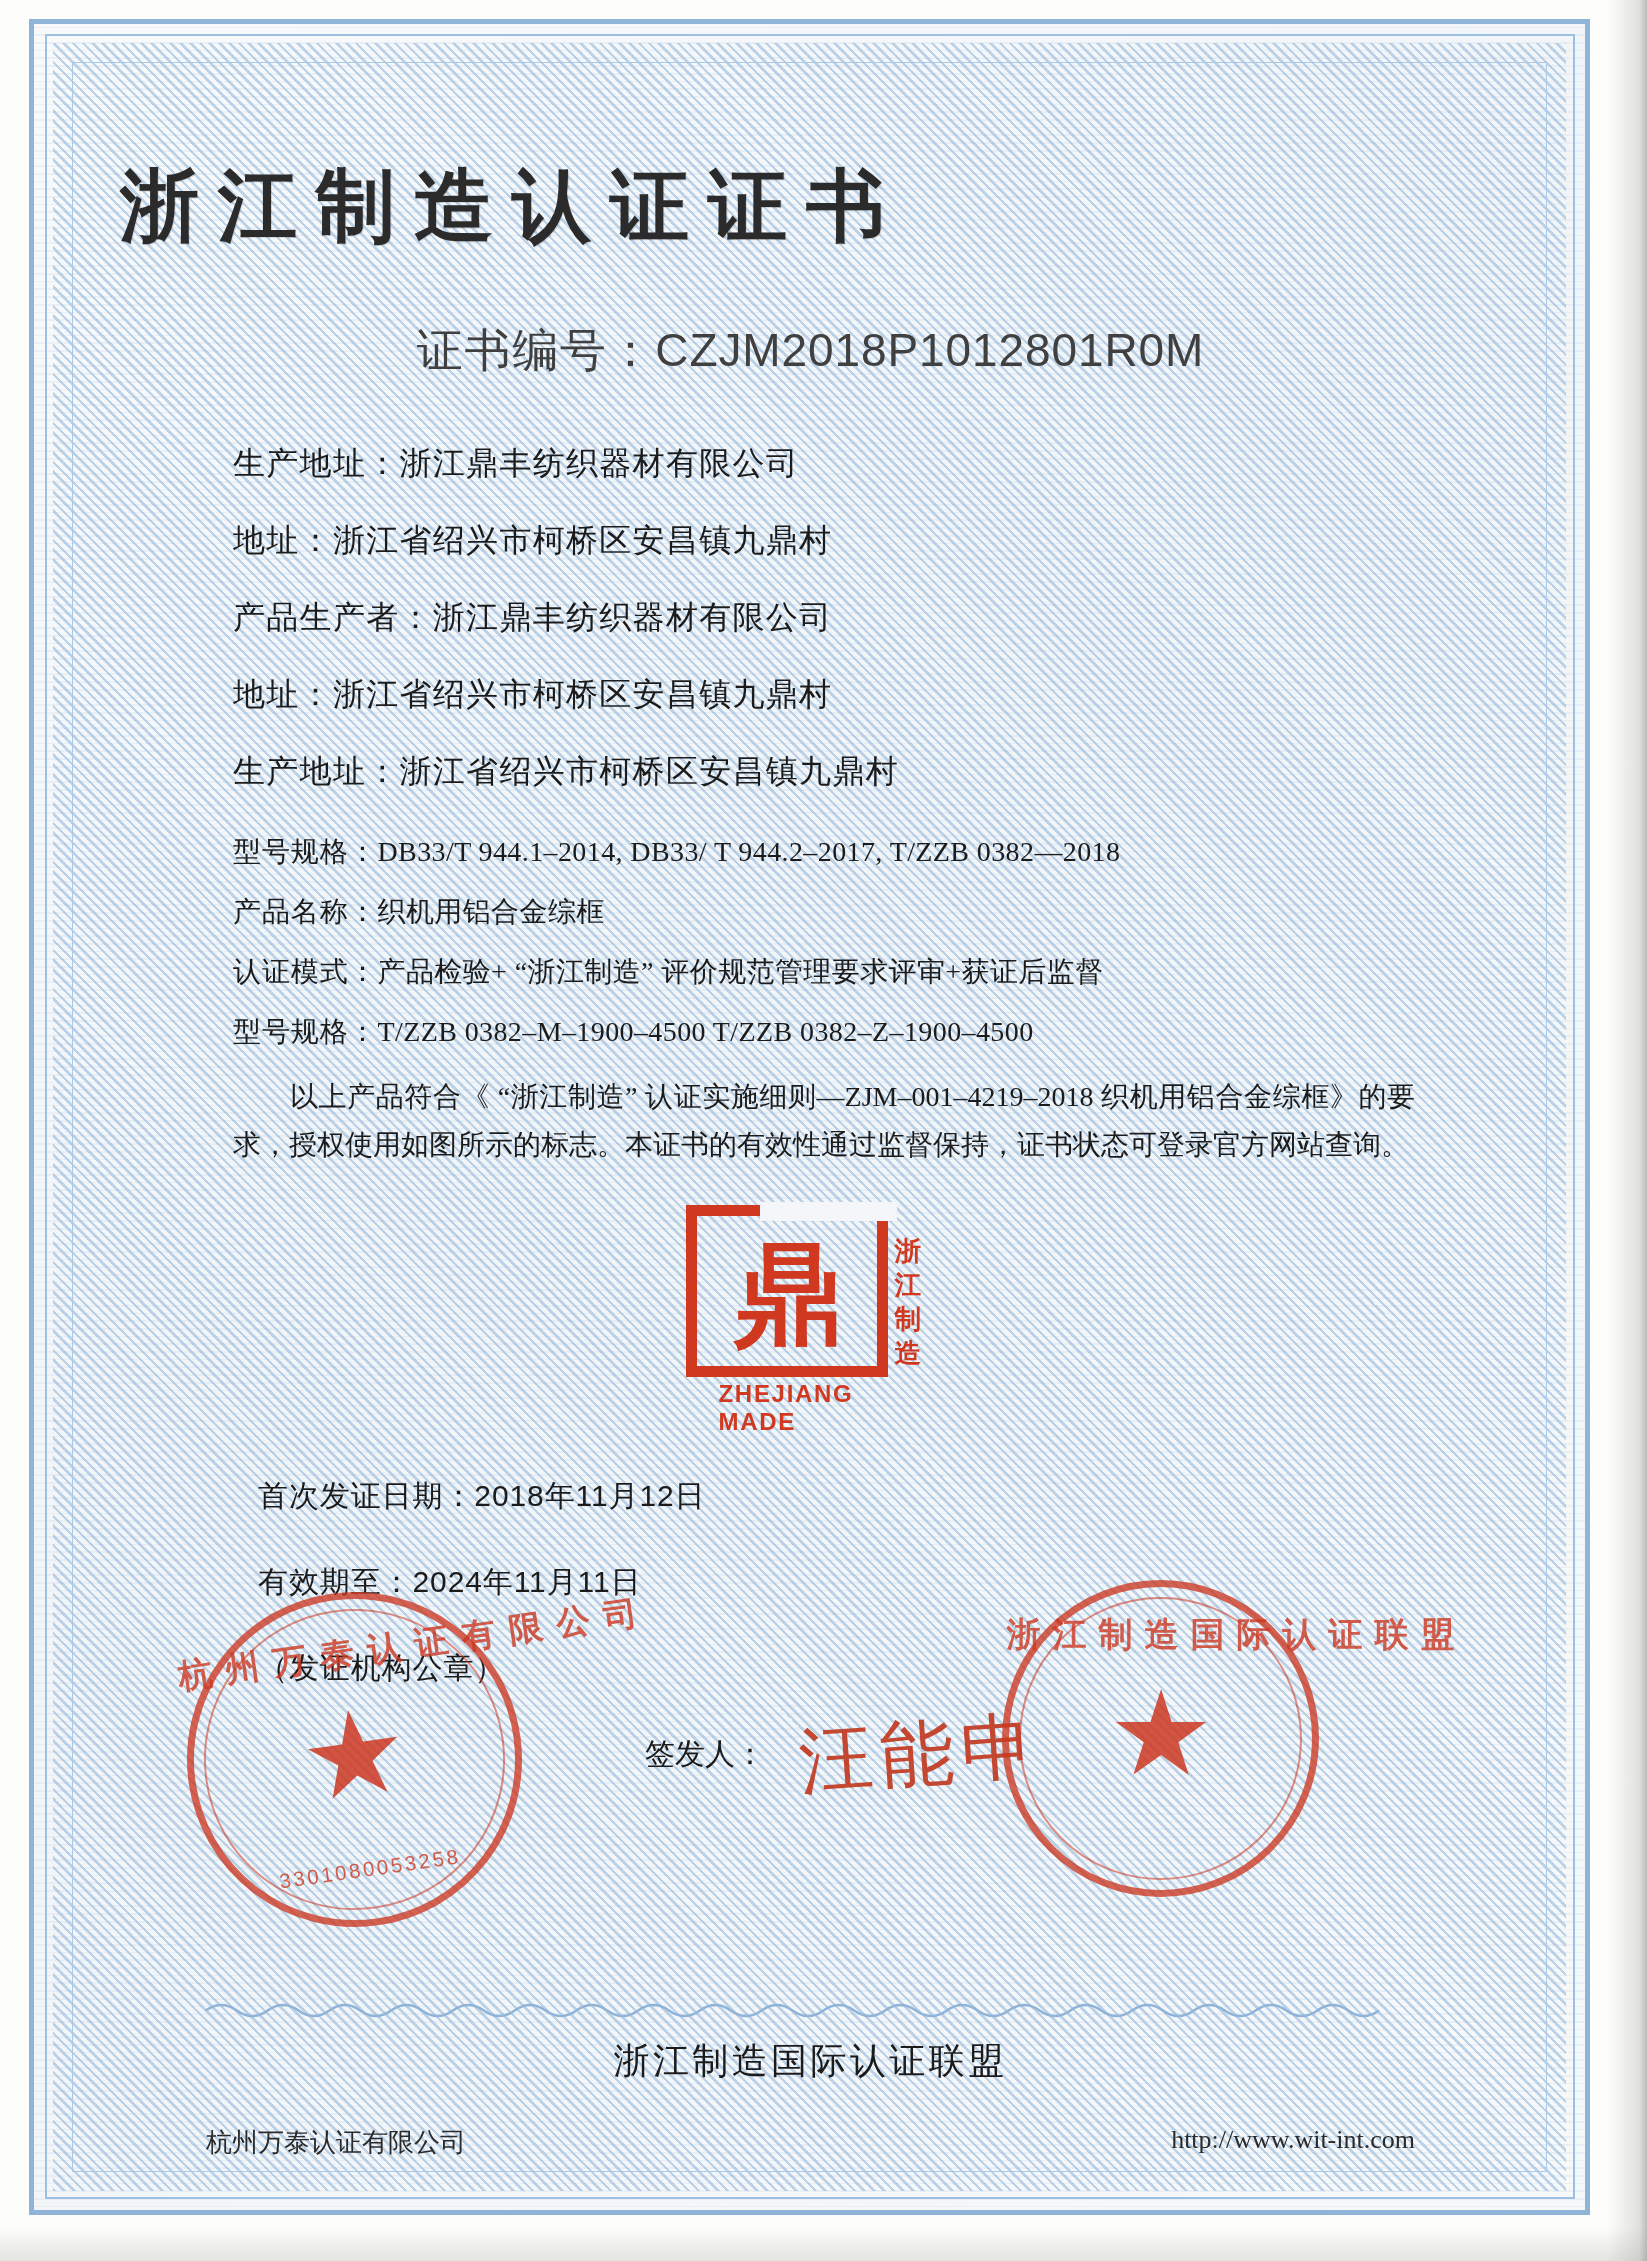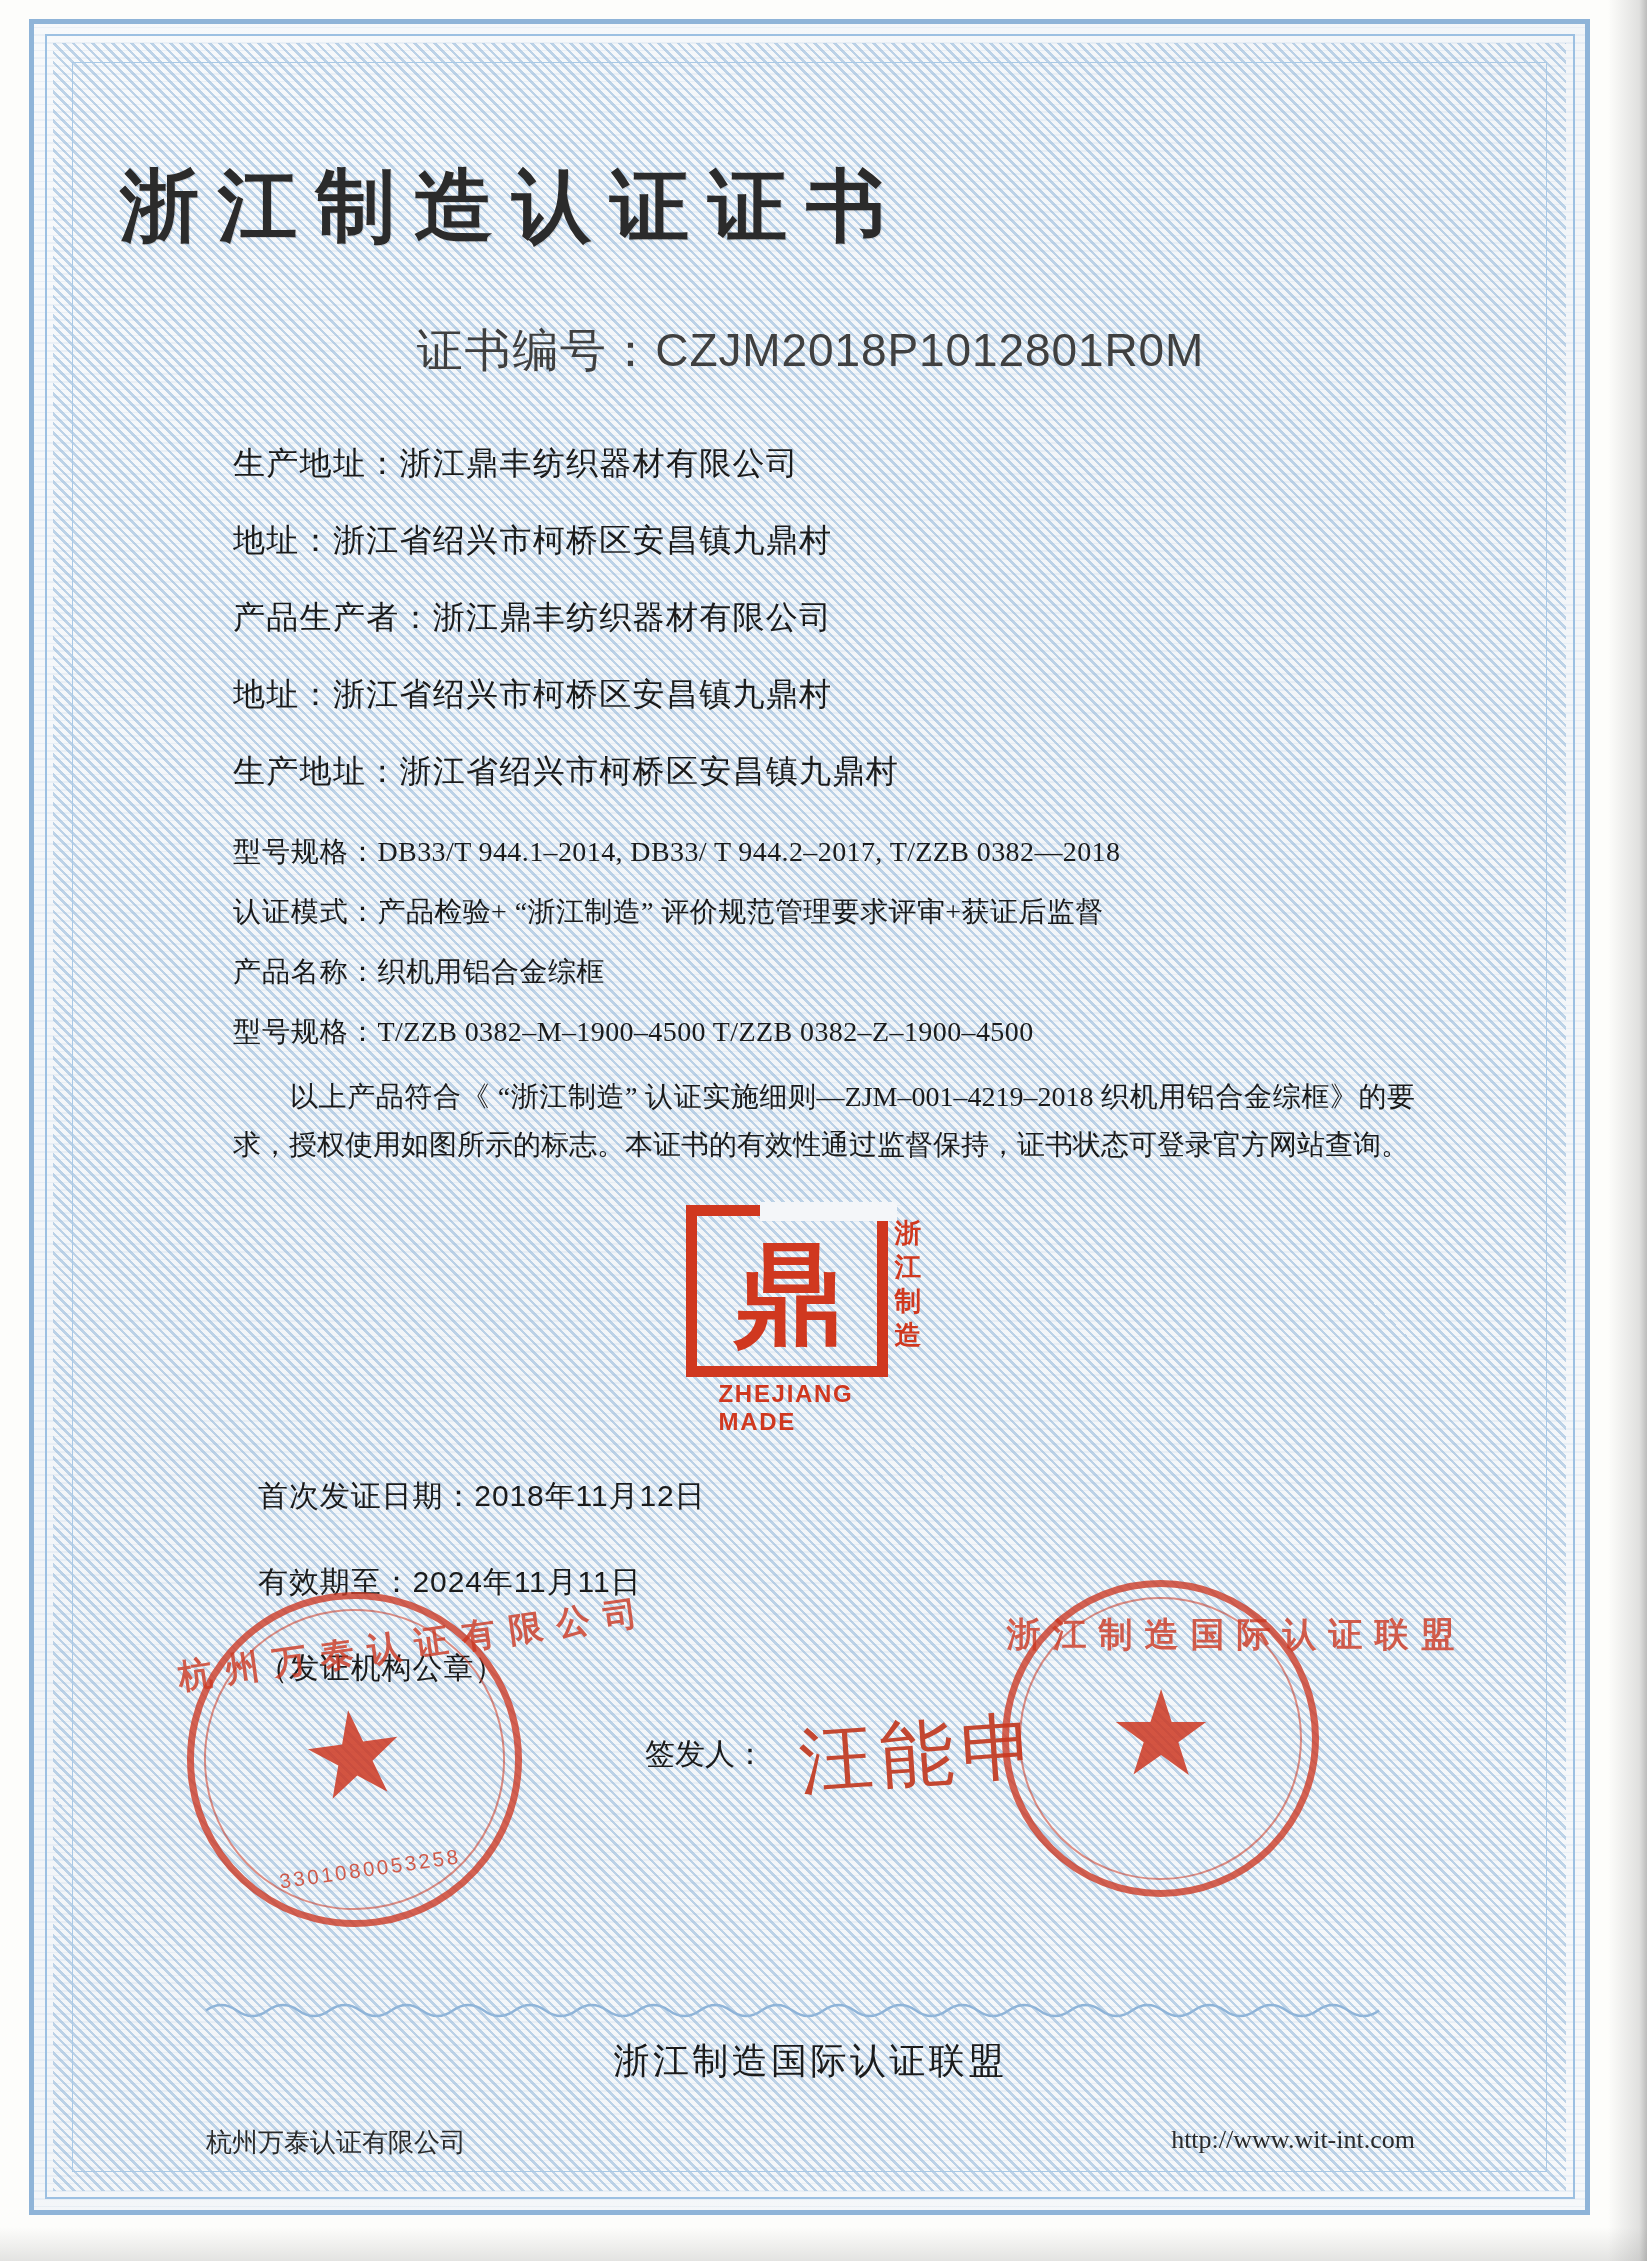--- a/index.html
+++ b/index.html
@@ -194,21 +194,21 @@
     width: 129px; height: 120px;
     color: #d0381f;
     font-size: 110px;
     line-height: 120px;
     font-weight: 700;
     text-align: center;
     font-family: "DejaVu Serif", serif;
   }
   .logo .side-text {
     position: absolute;
-    left: 209px; top: 11px;
+    left: 209px; top: 29px;
     width: 41px;
     color: #d0381f;
     font-size: 26.6px;
     line-height: 34px;
     font-family: "Liberation Sans", sans-serif;
     font-weight: 700;
   }
   .logo .en-text {
     position: absolute;
     left: 33px; top: 175px;
@@ -387,24 +387,24 @@
     <div class="line">
       <span>生产地址：</span><span>浙江省绍兴市柯桥区安昌镇九鼎村</span>
     </div>
   </div>
 
   <div class="block-b">
     <div class="line">
       <span class="key">型号规格：</span><span>DB33/T 944.1–2014, DB33/ T 944.2–2017, T/ZZB 0382—2018</span>
     </div>
     <div class="line">
+      <span class="key">产品名称：</span><span>织机用铝合金综框</span>
+    </div>
+    <div class="line">
       <span class="key">认证模式：</span><span>产品检验+ “浙江制造” 评价规范管理要求评审+获证后监督</span>
-    </div>
-    <div class="line">
-      <span class="key">产品名称：</span><span>织机用铝合金综框</span>
     </div>
     <div class="line">
       <span class="key">型号规格：</span><span>T/ZZB 0382–M–1900–4500  T/ZZB 0382–Z–1900–4500</span>
     </div>
   </div>
 
   <div class="paragraph">以上产品符合《 “浙江制造” 认证实施细则—ZJM–001–4219–2018 织机用铝合金综框》的要求，授权使用如图所示的标志。本证书的有效性通过监督保持，证书状态可登录官方网站查询。</div>
 
   <div class="logo-wrap">
     <div class="logo">

